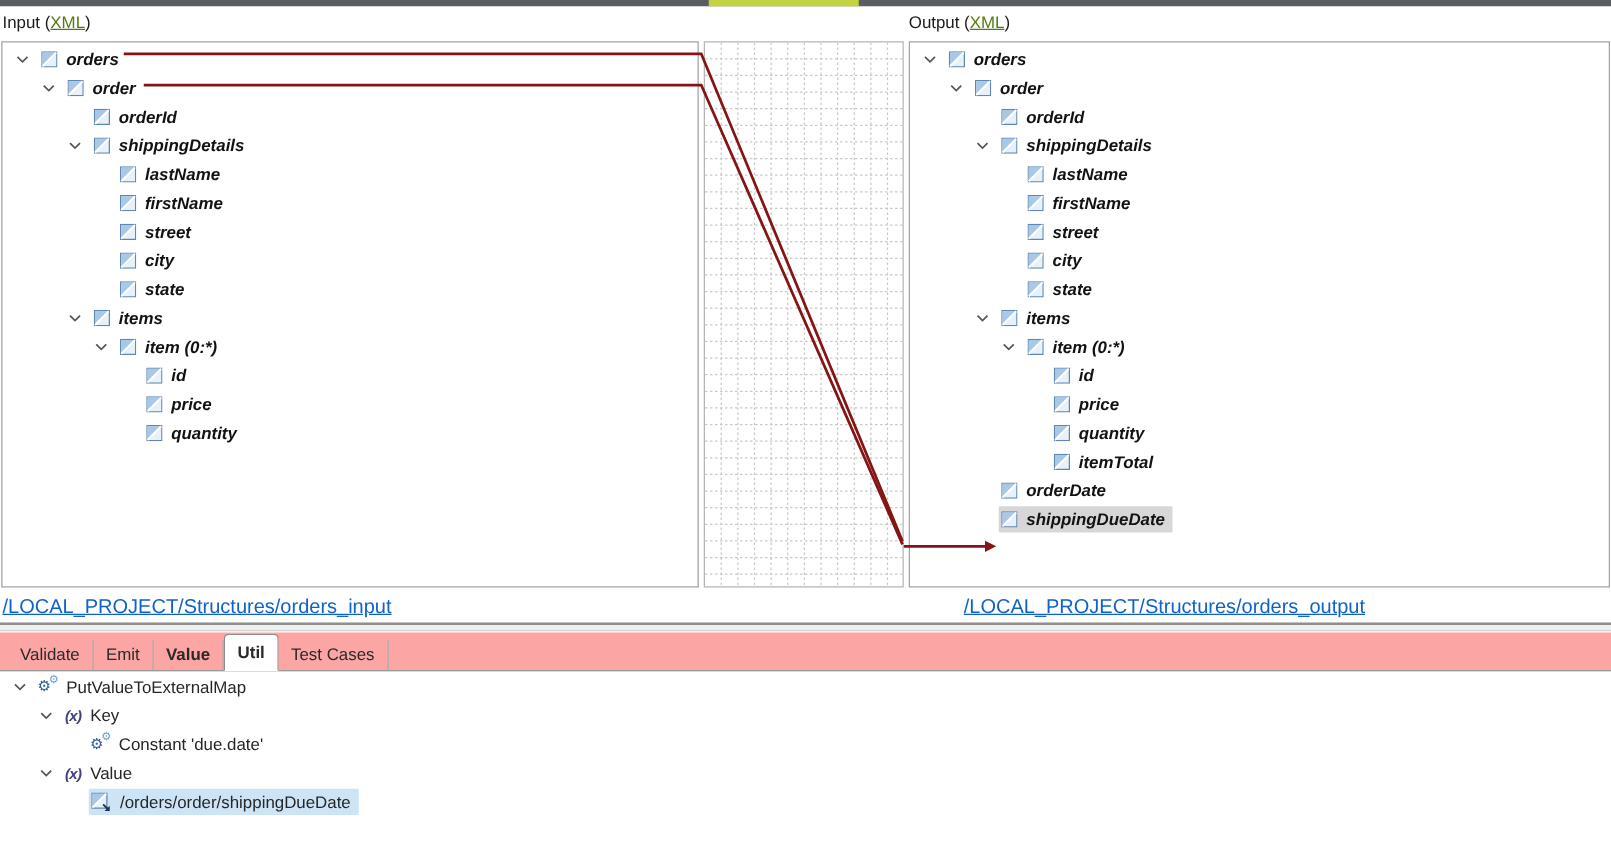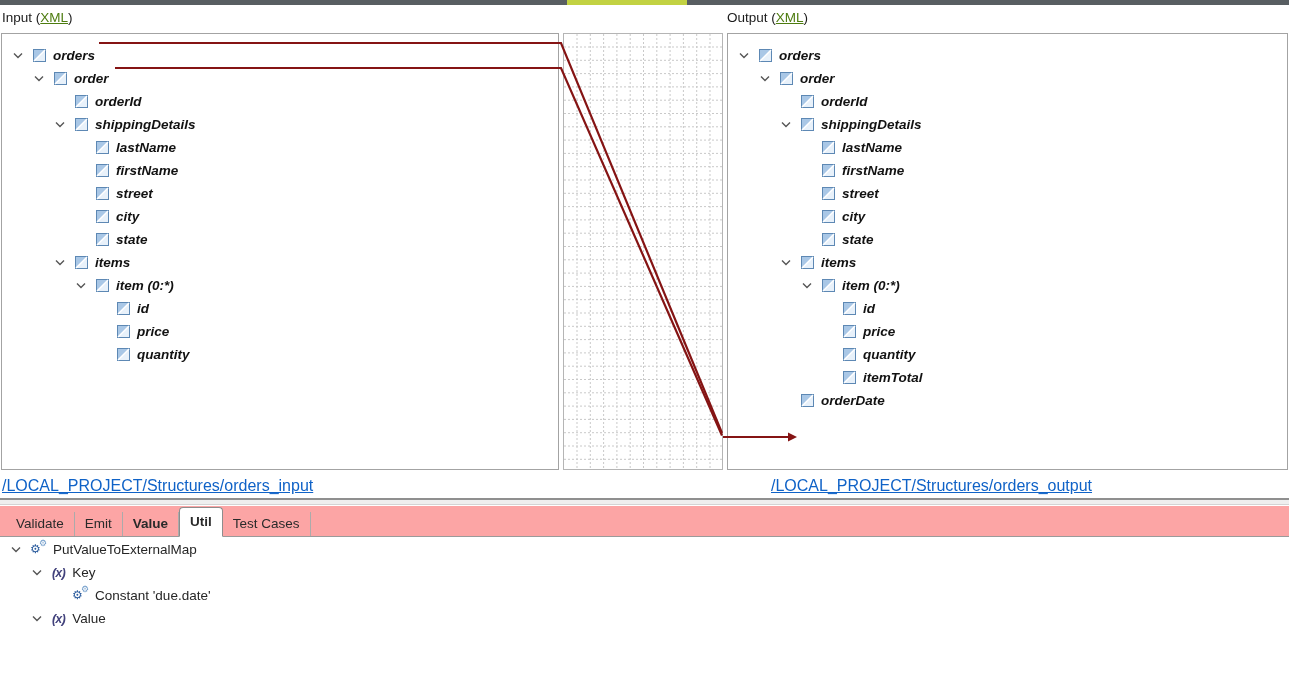--- a/index.html
+++ b/index.html
@@ -10,21 +10,21 @@
   
   .topstrip{position:absolute;left:0;top:0;width:1289px;height:5px;background:#585e62;}
   .topstrip .seg{position:absolute;top:0;height:5px;left:567px;width:120px;background:#c2d243;}
 
   
   .phead{position:absolute;top:10px;font-size:13.5px;color:#1b1b1b;white-space:nowrap;}
   .phead a{color:#4d7c0f;text-decoration:underline;cursor:pointer;}
   #input-head{left:2px;} #output-head{left:727px;}
 
   
-  .treepanel{position:absolute;top:33px;height:437px;background:#fff;border:1px solid #a3a3a3;box-sizing:border-box;overflow:hidden;padding-top:10px;}
+  .treepanel{position:absolute;top:33px;height:437px;background:#fff;border:1px solid #a3a3a3;box-sizing:border-box;overflow:hidden;padding-top:2px;}
   #input-panel{left:1px;width:558px;}
   #output-panel{left:727px;width:561px;}
   #map-canvas{position:absolute;left:563px;top:33px;width:160px;height:437px;border:1px solid #b5b5b5;box-sizing:border-box;background:#fff;}
 
   
   .trow{height:23px;display:flex;align-items:center;white-space:nowrap;cursor:default;}
   .chev{width:20px;display:inline-flex;justify-content:flex-start;align-items:center;flex:none;padding-left:2px;box-sizing:border-box;}
   .rowbox{display:inline-flex;align-items:center;height:21px;padding:0 6px 0 2px;border-radius:1px;}
   .rowbox .ticon{margin-right:7px;display:inline-flex;flex:none;}
   .xml-label{font-weight:bold;font-style:italic;font-size:13.5px;color:#121212;}
@@ -538,20 +538,33 @@
         <span class="ticon">
           <svg width="13" height="13" viewBox="0 0 13 13">
             <rect x="0.5" y="0.5" width="12" height="12" fill="#e8f1fa" stroke="#5d88b4"></rect>
             <polygon points="1,1 12,1 1,12" fill="#a9c7e6"></polygon>
             <line x1="1" y1="12" x2="12" y2="1" stroke="#ffffff" stroke-width="1.5"></line>
           </svg>
         </span>
         <span class="xml-label">orderDate</span>
       </span>
     </div>
+    <div class="trow" style="padding-left: 51px;">
+      <span class="chev"></span>
+      <span class="rowbox hl-gray">
+        <span class="ticon">
+          <svg width="13" height="13" viewBox="0 0 13 13">
+            <rect x="0.5" y="0.5" width="12" height="12" fill="#e8f1fa" stroke="#5d88b4"></rect>
+            <polygon points="1,1 12,1 1,12" fill="#a9c7e6"></polygon>
+            <line x1="1" y1="12" x2="12" y2="1" stroke="#ffffff" stroke-width="1.5"></line>
+          </svg>
+        </span>
+        <span class="xml-label">shippingDueDate</span>
+      </span>
+    </div>
   </div>
 
 <svg id="map-overlay">
   <path d="M99 43 L561 43 L722 433" fill="none" stroke="#851414" stroke-width="2.2"></path>
   <path d="M115 68 L561 68 L722 435.5" fill="none" stroke="#851414" stroke-width="2.2"></path>
   <path d="M723 437 L789 437" fill="none" stroke="#851414" stroke-width="2.2"></path>
   <polygon points="788,432.5 797,437 788,441.5" fill="#851414"></polygon>
 </svg>
 
 <a class="struct-link" id="input-link">/LOCAL_PROJECT/Structures/orders_input</a>
@@ -615,13 +628,28 @@
           <polyline points="1,1.5 5,5.5 9,1.5" fill="none" stroke="#565656" stroke-width="1.4"></polyline>
         </svg>
       </span>
       <span class="rowbox">
         <span class="ticon">
           <span class="fx">(x)</span>
         </span>
         <span class="plain-label">Value</span>
       </span>
     </div>
+    <div class="trow" style="padding-left: 51px;">
+      <span class="chev"></span>
+      <span class="rowbox hl-blue">
+        <span class="ticon">
+          <svg width="16" height="15" viewBox="0 0 16 15">
+            <rect x="0.5" y="0.5" width="12" height="12" fill="#e8f1fa" stroke="#5d88b4"></rect>
+            <polygon points="1,1 12,1 1,12" fill="#a9c7e6"></polygon>
+            <line x1="1" y1="12" x2="12" y2="1" stroke="#ffffff" stroke-width="1.5"></line>
+            <path d="M9.5 9.5 L13 13" stroke="#20334f" stroke-width="1.6" fill="none"></path>
+            <polygon points="10.6,14.8 14.8,14.8 14.8,10.6" fill="#20334f"></polygon>
+          </svg>
+        </span>
+        <span class="plain-label">/orders/order/shippingDueDate</span>
+      </span>
+    </div>
   </div>
 
 </body></html>

